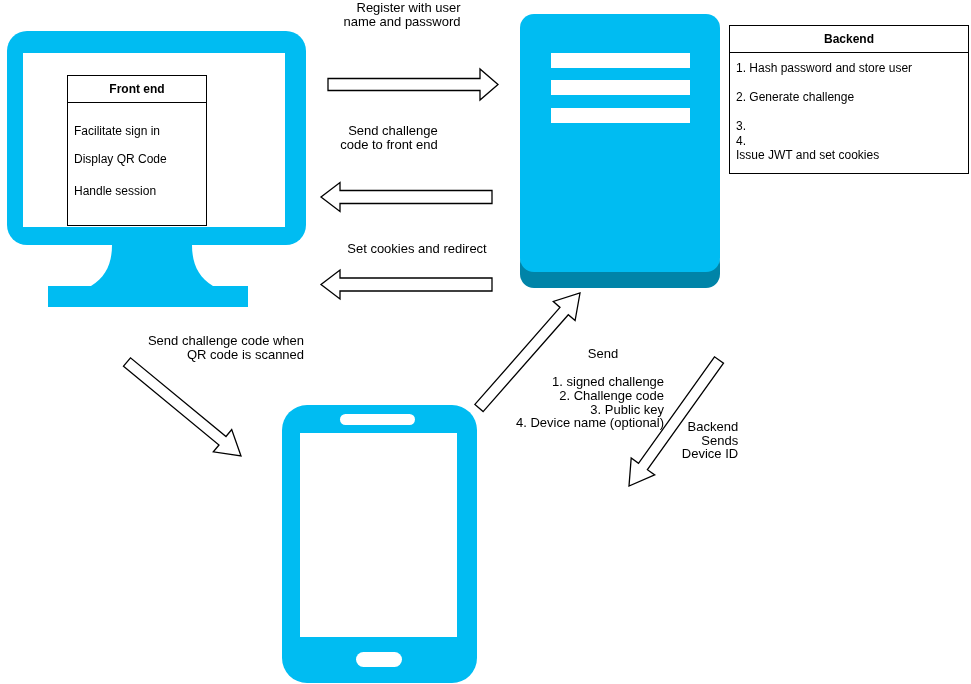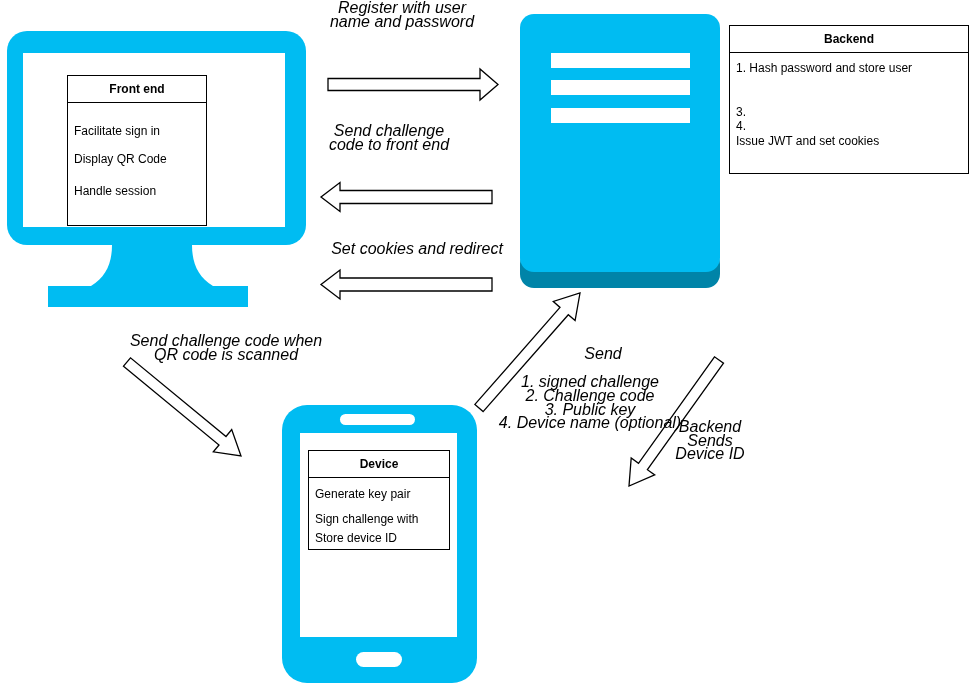--- a/index.html
+++ b/index.html
@@ -34,25 +34,24 @@
   .fe-item.i1{margin-top:14px;}
   .fe-item.i2{margin-top:18px;}
   .dev-item.i0{margin-top:9px;}
   .dev-item.i1{margin-top:11px;}
   .dev-item.i2{margin-top:5px;}
   .be-body{padding:8px 4px 0 6px;}
   .be-line{line-height:14.5px;min-height:14.5px;white-space:nowrap;}
   .lbl{
     position:absolute;
     transform:translateX(-50%);
-    text-align:center;
-    font-size:16px;
+    text-align:right;
+    font-size:13px;
     line-height:13.5px;
     white-space:pre-line;
-    font-style:italic;
   }
   .lbl.list{line-height:13.8px;}
 </style>
 </head>
 <body>
 
 <div class="page">
 
   <svg class="layer" width="971" height="684" viewBox="0 0 971 684">
 
@@ -92,33 +91,28 @@
     <div class="fe-item i0">Facilitate sign in</div>
     <div class="fe-item i1">Display QR Code</div>
     <div class="fe-item i2">Handle session</div>
   </div>
 
   <div class="box backend">
     <div class="box-title">Backend</div>
     <div class="be-body">
       <div class="be-line">1. Hash password and store user</div>
       <div class="be-line"></div>
+      <div class="be-line">2. Generate challenge</div>
       <div class="be-line"></div>
       <div class="be-line">3.</div>
       <div class="be-line">4.</div>
       <div class="be-line">Issue JWT and set cookies</div>
     </div>
   </div>
 
-  <div class="box devicebox">
-    <div class="box-title">Device</div>
-    <div class="dev-item i0">Generate key pair</div>
-    <div class="dev-item i1">Sign challenge with</div>
-    <div class="dev-item i2">Store device ID</div>
-  </div>
 
   <div class="lbl" style="left:402px;top:1px;">Register with user
 name and password</div>
   <div class="lbl" style="left:389px;top:124px;">Send challenge
 code to front end</div>
   <div class="lbl" style="left:417px;top:242px;">Set cookies and redirect</div>
   <div class="lbl" style="left:226px;top:334px;">Send challenge code when
 QR code is scanned</div>
   <div class="lbl" style="left:603px;top:347px;">Send</div>
   <div class="lbl list" style="left:590px;top:375px;">1. signed challenge

